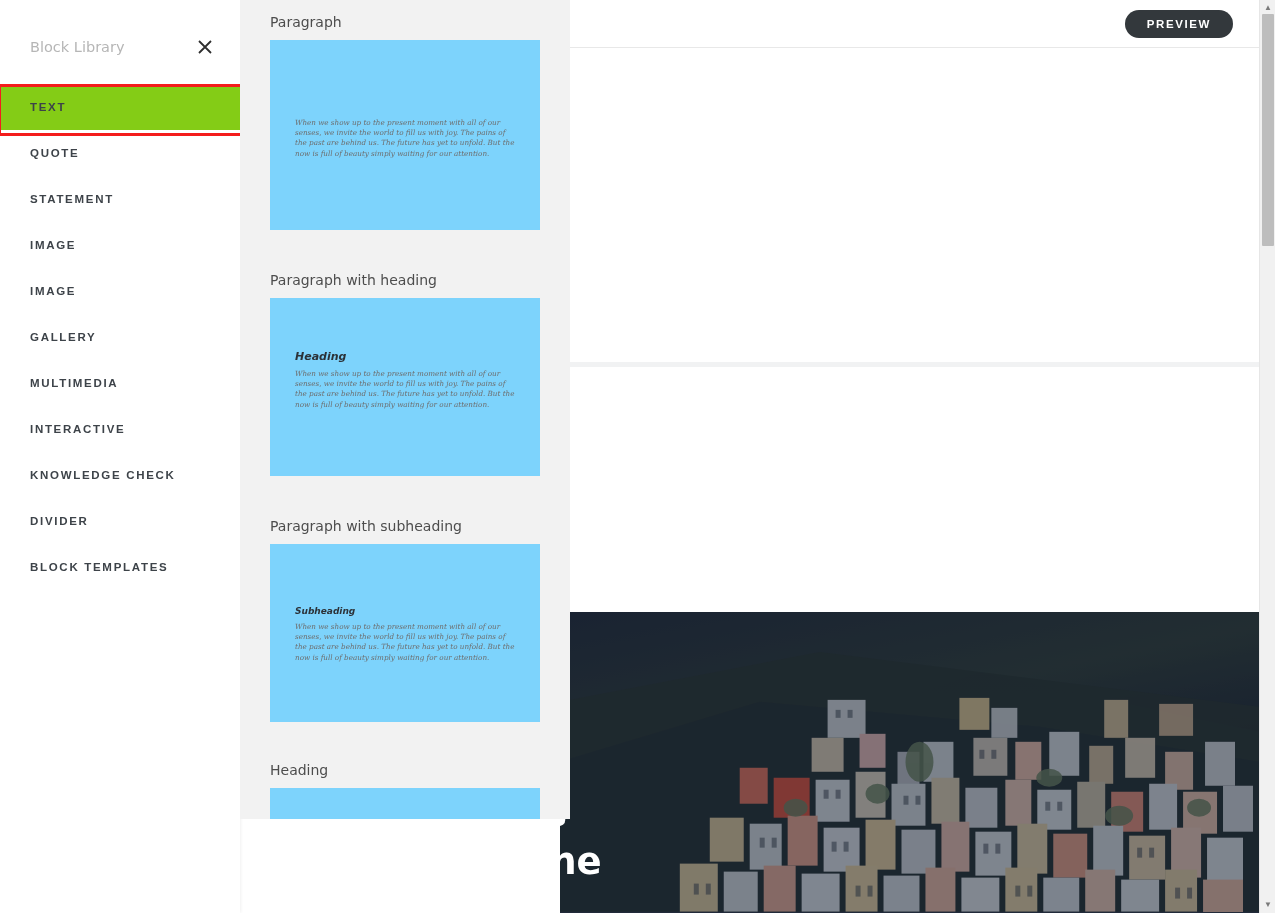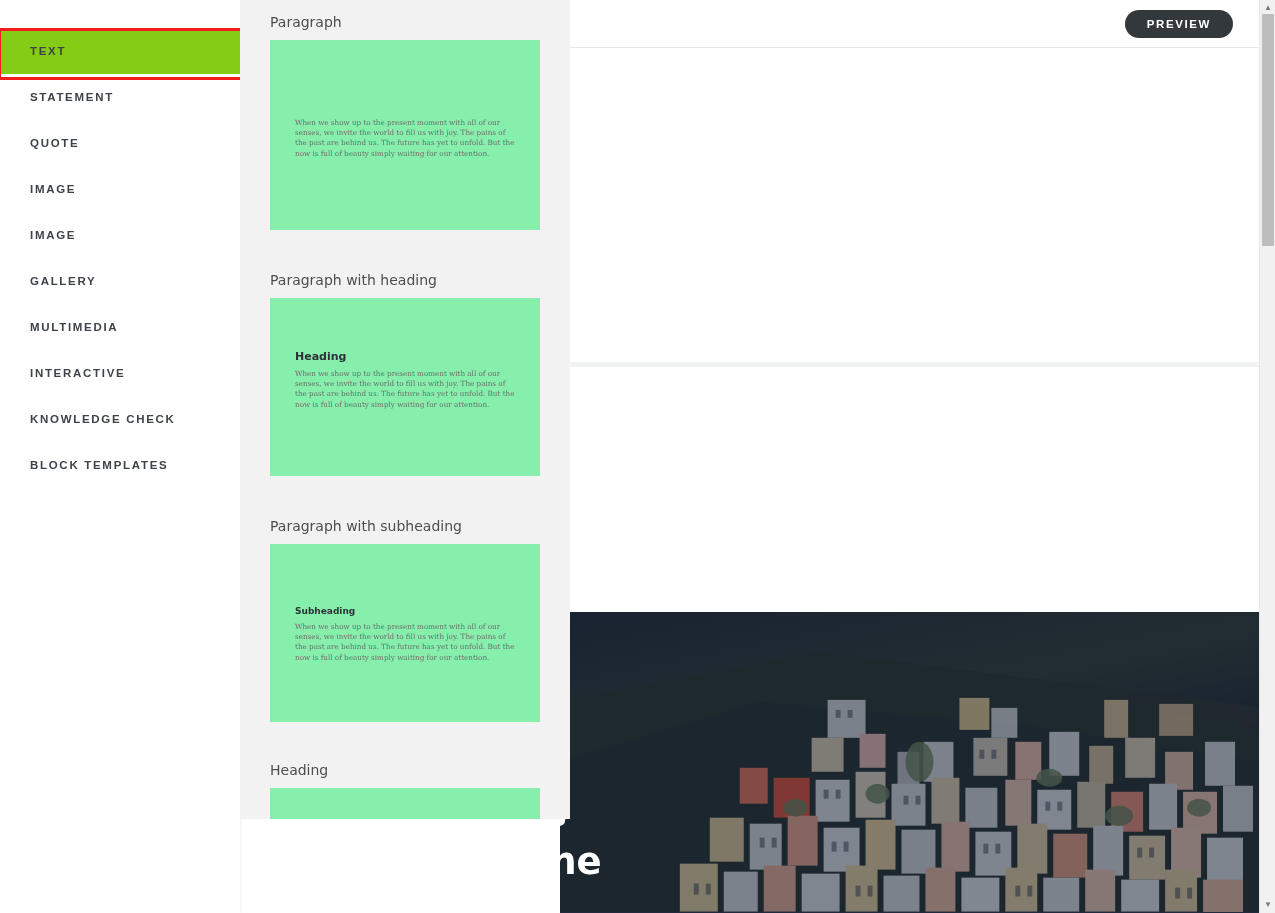--- a/index.html
+++ b/index.html
@@ -116,22 +116,22 @@
   }
   .panel-inner { position: absolute; left: 0; top: 0; width: 314px; }
 
   .block-group { padding: 0 0 0 0; }
   .block-label {
     font-family: "DejaVu Sans", sans-serif;
     font-size: 14px; color: #4d4d4d;
     padding: 14px 0 10px 30px;
   }
   .block-card {
-    margin-left: 30px; width: 270px; background: #86efac;
-    position: relative; overflow: hidden;
+    margin-left: 30px; width: 270px; background: #7dd3fc;
+    position: relative; overflow: hidden; font-style: italic;
   }
   .block-card.selected::after {
     content: ""; position: absolute; left: -3px; top: -3px;
     width: 276px; height: calc(100% + 6px);
     border: 3px solid #f41c1c; pointer-events: none;
   }
   .card-body { padding: 0 25px; }
   .card-heading {
     font-family: "DejaVu Sans", sans-serif;
     font-weight: 700; color: #2c3238;
@@ -294,48 +294,59 @@
     <div class="page-scroll">
       <div class="sb-arrow" style="top:0">▲</div>
       <div class="thumb"></div>
       <div class="sb-arrow" style="bottom:0">▼</div>
     </div>
   </div>
 
   <div class="library">
 
     <div class="lib-nav">
+      <div class="lib-title-row">
+        <span class="lib-title">Block Library</span>
+        <span class="close-icon">
+          <svg viewBox="0 0 18 18" width="18" height="18">
+            <path d="M3 3 L15 15 M15 3 L3 15" stroke="#2e2e2e" stroke-width="1.8" fill="none"></path>
+          </svg>
+        </span>
+      </div>
 
       <div class="nav-list">
         <div class="nav-item active highlight">
           <span>TEXT</span>
         </div>
         <div class="nav-item">
+          <span>QUOTE</span>
+        </div>
+        <div class="nav-item">
           <span>STATEMENT</span>
         </div>
         <div class="nav-item">
-          <span>QUOTE</span>
-        </div>
-        <div class="nav-item">
           <span>IMAGE</span>
         </div>
         <div class="nav-item">
           <span>IMAGE</span>
         </div>
         <div class="nav-item">
           <span>GALLERY</span>
         </div>
         <div class="nav-item">
           <span>MULTIMEDIA</span>
         </div>
         <div class="nav-item">
           <span>INTERACTIVE</span>
         </div>
         <div class="nav-item">
           <span>KNOWLEDGE CHECK</span>
+        </div>
+        <div class="nav-item">
+          <span>DIVIDER</span>
         </div>
         <div class="nav-item">
           <span>BLOCK TEMPLATES</span>
         </div>
       </div>
     </div>
 
     <div class="lib-panel">
       <div class="panel-inner">
 

